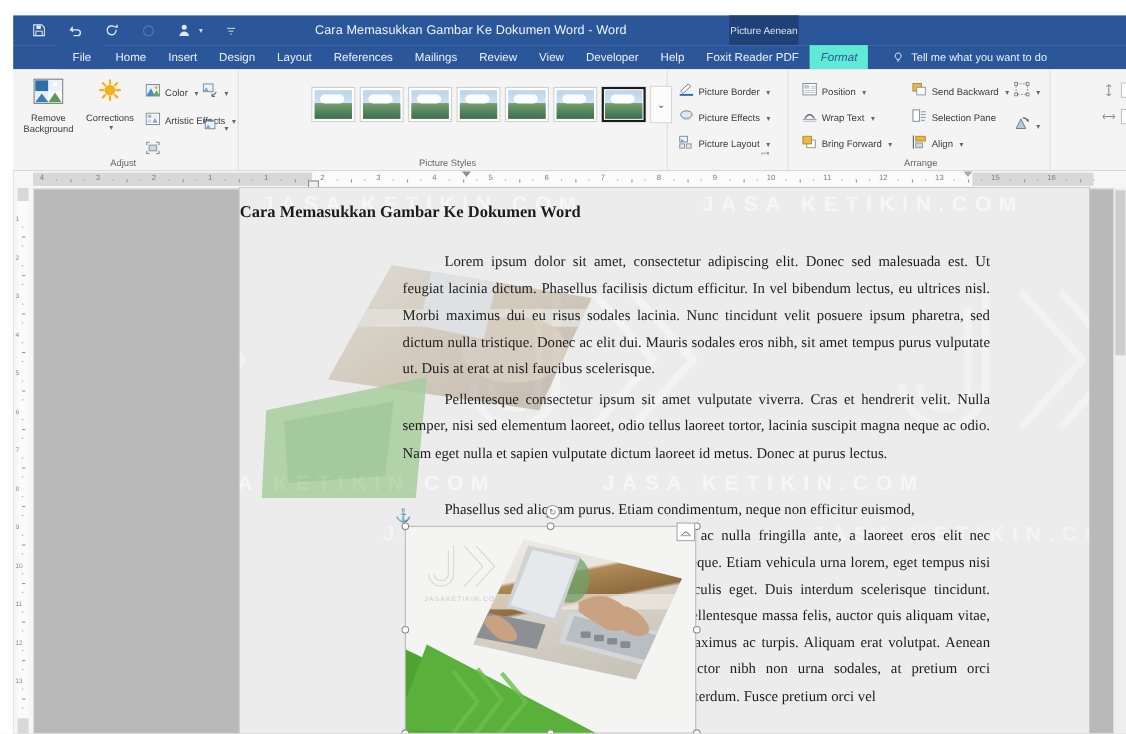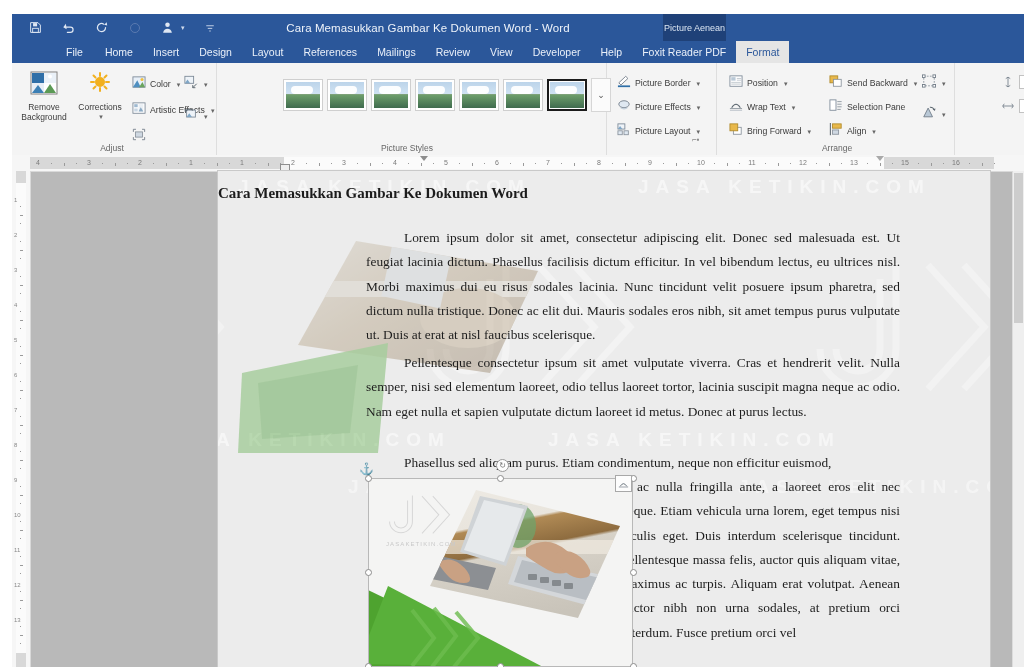--- a/index.html
+++ b/index.html
@@ -38,21 +38,21 @@
   
   .tabstrip{
     position:absolute;left:12px;top:41px;width:1012px;height:22px;
     background:#2b579a;display:flex;align-items:stretch;
   }
   .tab{
     display:flex;align-items:center;padding:0 10px;
     color:#eaf0f9;font-size:10.5px;white-space:nowrap;
   }
   .tab.filetab{background:#2b579a;padding:0 12px 0 14px;margin-left:40px;}
-  .tab.active{background:#e5e5e5;color:#2b579a;}
+  .tab.active{background:#5eead4;color:#2b579a;font-style:italic;}
   .tellme{
     display:flex;align-items:center;gap:6px;padding:0 8px;color:#eaf0f9;font-size:10px;
     margin-left:14px;
   }
   .bulb{width:11px;height:11px;display:block;}
 
   
   .ribbon{
     position:absolute;left:12px;top:63px;width:1012px;height:92px;
     background:#f4f4f4;border-bottom:1px solid #d4d4d4;overflow:hidden;
@@ -221,20 +221,27 @@
     <div class="tab">Design</div>
     <div class="tab">Layout</div>
     <div class="tab">References</div>
     <div class="tab">Mailings</div>
     <div class="tab">Review</div>
     <div class="tab">View</div>
     <div class="tab">Developer</div>
     <div class="tab">Help</div>
     <div class="tab">Foxit Reader PDF</div>
     <div class="tab active">Format</div>
+    <div class="tellme">
+      <svg class="bulb" viewBox="0 0 16 16">
+          <path fill="none" stroke="#eaf0f9" stroke-width="1.2" d="M8 1.6a4 4 0 0 1 2.4 7.2c-.5.4-.7.9-.7 1.5H6.3c0-.6-.2-1.1-.7-1.5A4 4 0 0 1 8 1.6z"></path>
+          <path stroke="#eaf0f9" stroke-width="1.2" d="M6.5 12.3h3"></path>
+        </svg>
+      <span>Tell me what you want to do</span>
+    </div>
   </div>
 
   <div class="ribbon">
 
     <div class="grp" style="left:0px;width:205px;">
       <div class="bigbtn" style="left:6px;top:8px;">
         <span class="ic">
           <svg width="28" height="26" viewBox="0 0 28 26">
             <rect x="1" y="1" width="26" height="22" fill="#fff" stroke="#7f7f7f" stroke-width="1"></rect>
             <rect x="2" y="2" width="12" height="10" fill="#2f6fa8"></rect>

